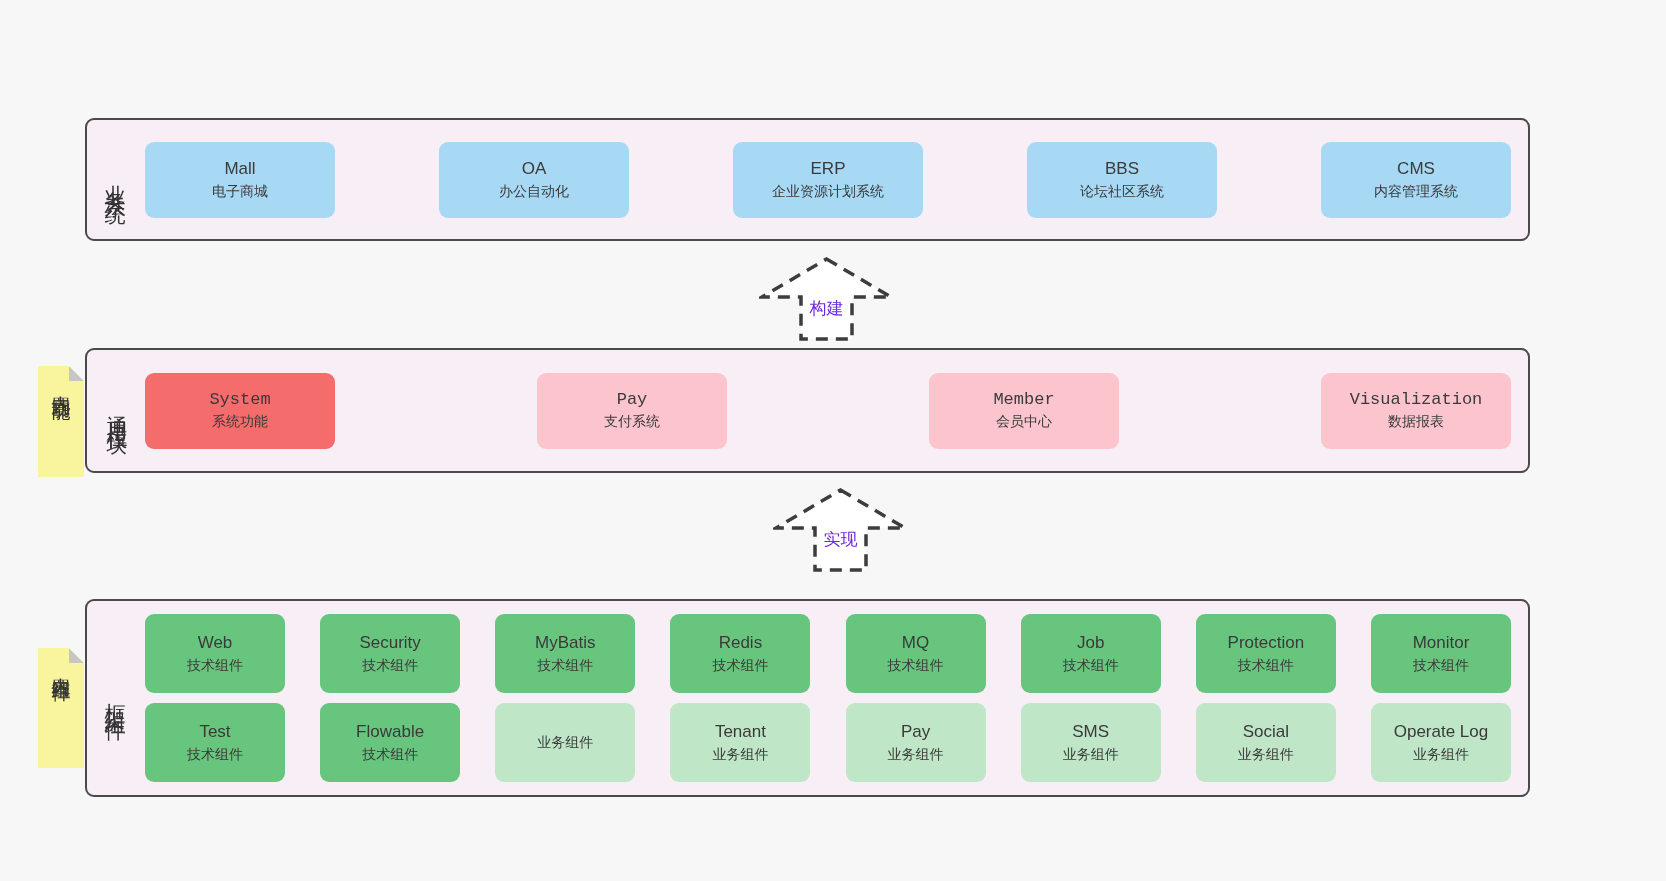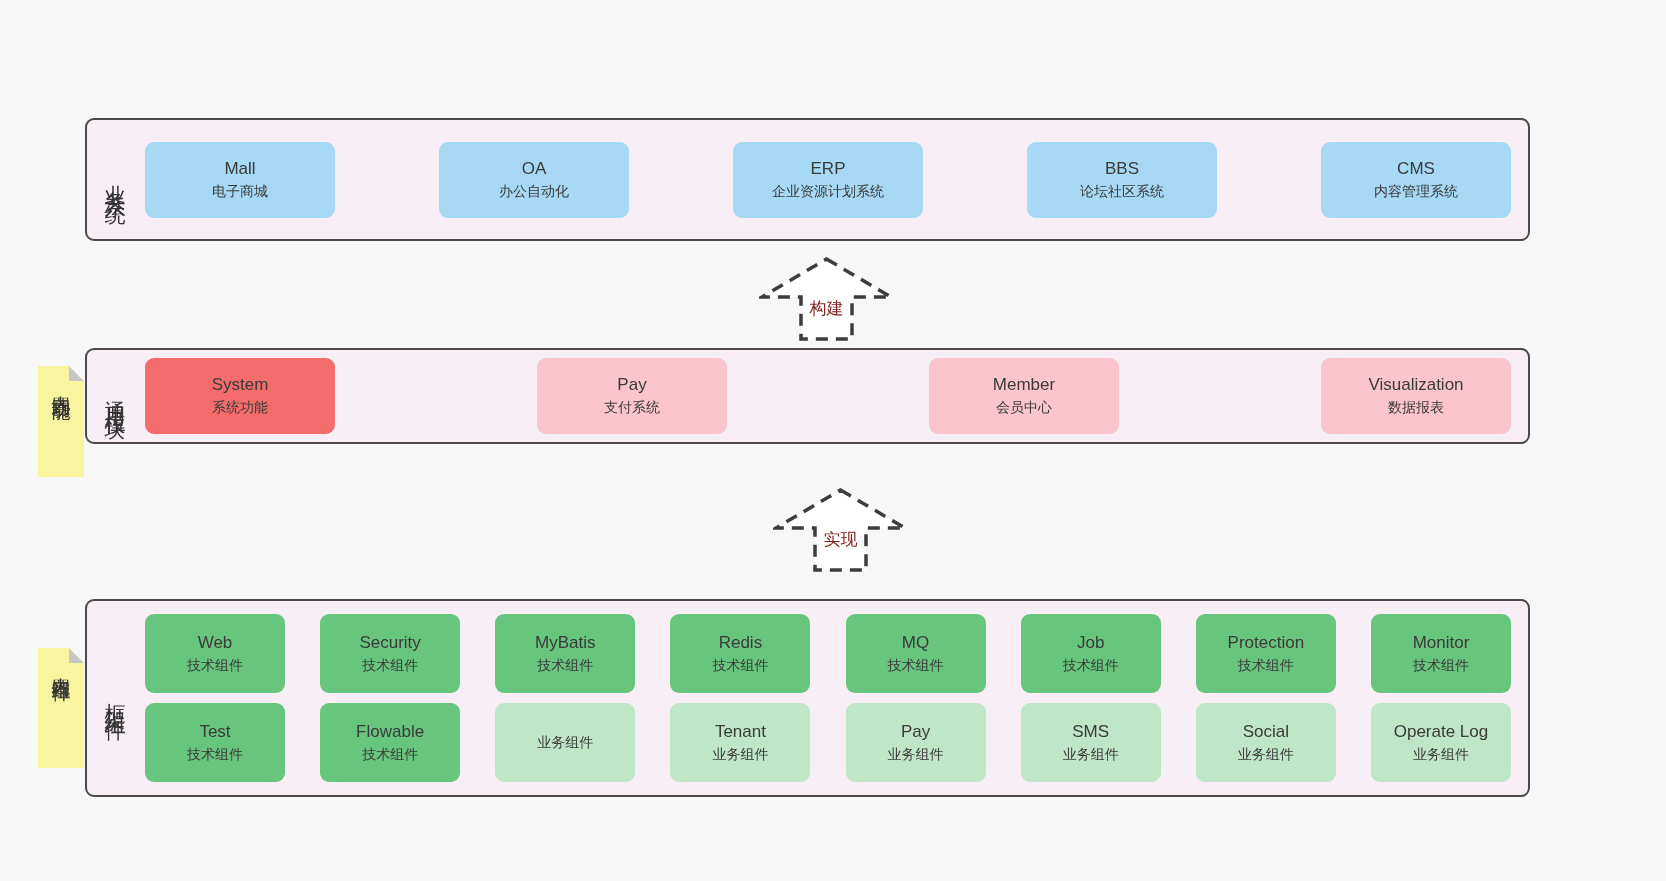--- a/index.html
+++ b/index.html
@@ -9,21 +9,21 @@
     font-family:"Liberation Sans","DejaVu Sans",sans-serif;
     color:#3a3a3a;
   }
   
   .section{
     position:absolute;left:85px;width:1445px;box-sizing:border-box;
     background:#f8eef6;border:2px solid #4a4a4a;border-radius:9px;
     display:flex;align-items:center;
   }
   .s1{top:118px;height:123px;}
-  .s2{top:348px;height:96px;}
+  .s2{top:348px;height:125px;font-family:Liberation Mono, monospace;}
   .s3{top:599px;height:198px;}
   .vlabel{
     writing-mode:vertical-rl;text-orientation:upright;
     font-size:21px;line-height:26px;letter-spacing:6px;color:#333;
     margin-left:15px;flex:0 0 auto;
   }
   .boxes{flex:1;display:flex;justify-content:space-between;padding:0 17px;}
   .boxcol{flex:1;display:flex;flex-direction:column;gap:10px;padding:0 17px;}
   .row{display:flex;justify-content:space-between;}
   
@@ -56,21 +56,21 @@
     writing-mode:vertical-rl;text-orientation:upright;
     font-size:19px;line-height:24px;letter-spacing:2px;color:#333;
   }
   
   .arrow{position:absolute;width:135px;height:86px;}
   .arrow svg{display:block;width:100%;height:100%;}
   .a1{left:759px;top:256px;}
   .a2{left:773px;top:487px;}
   .albl{
     position:absolute;left:50%;top:41px;transform:translateX(-50%);
-    background:#ffffff;padding:0 3px;font-size:17px;color:#7f1d1d;white-space:nowrap;
+    background:#ffffff;padding:0 3px;font-size:17px;color:#6d28d9;white-space:nowrap;
   }
 </style>
 </head>
 <body>
 
 <div class="note note-mid">
   <span class="fold"></span>
   <span class="ntext">内置功能</span>
 </div>
 <div class="note note-bot">

